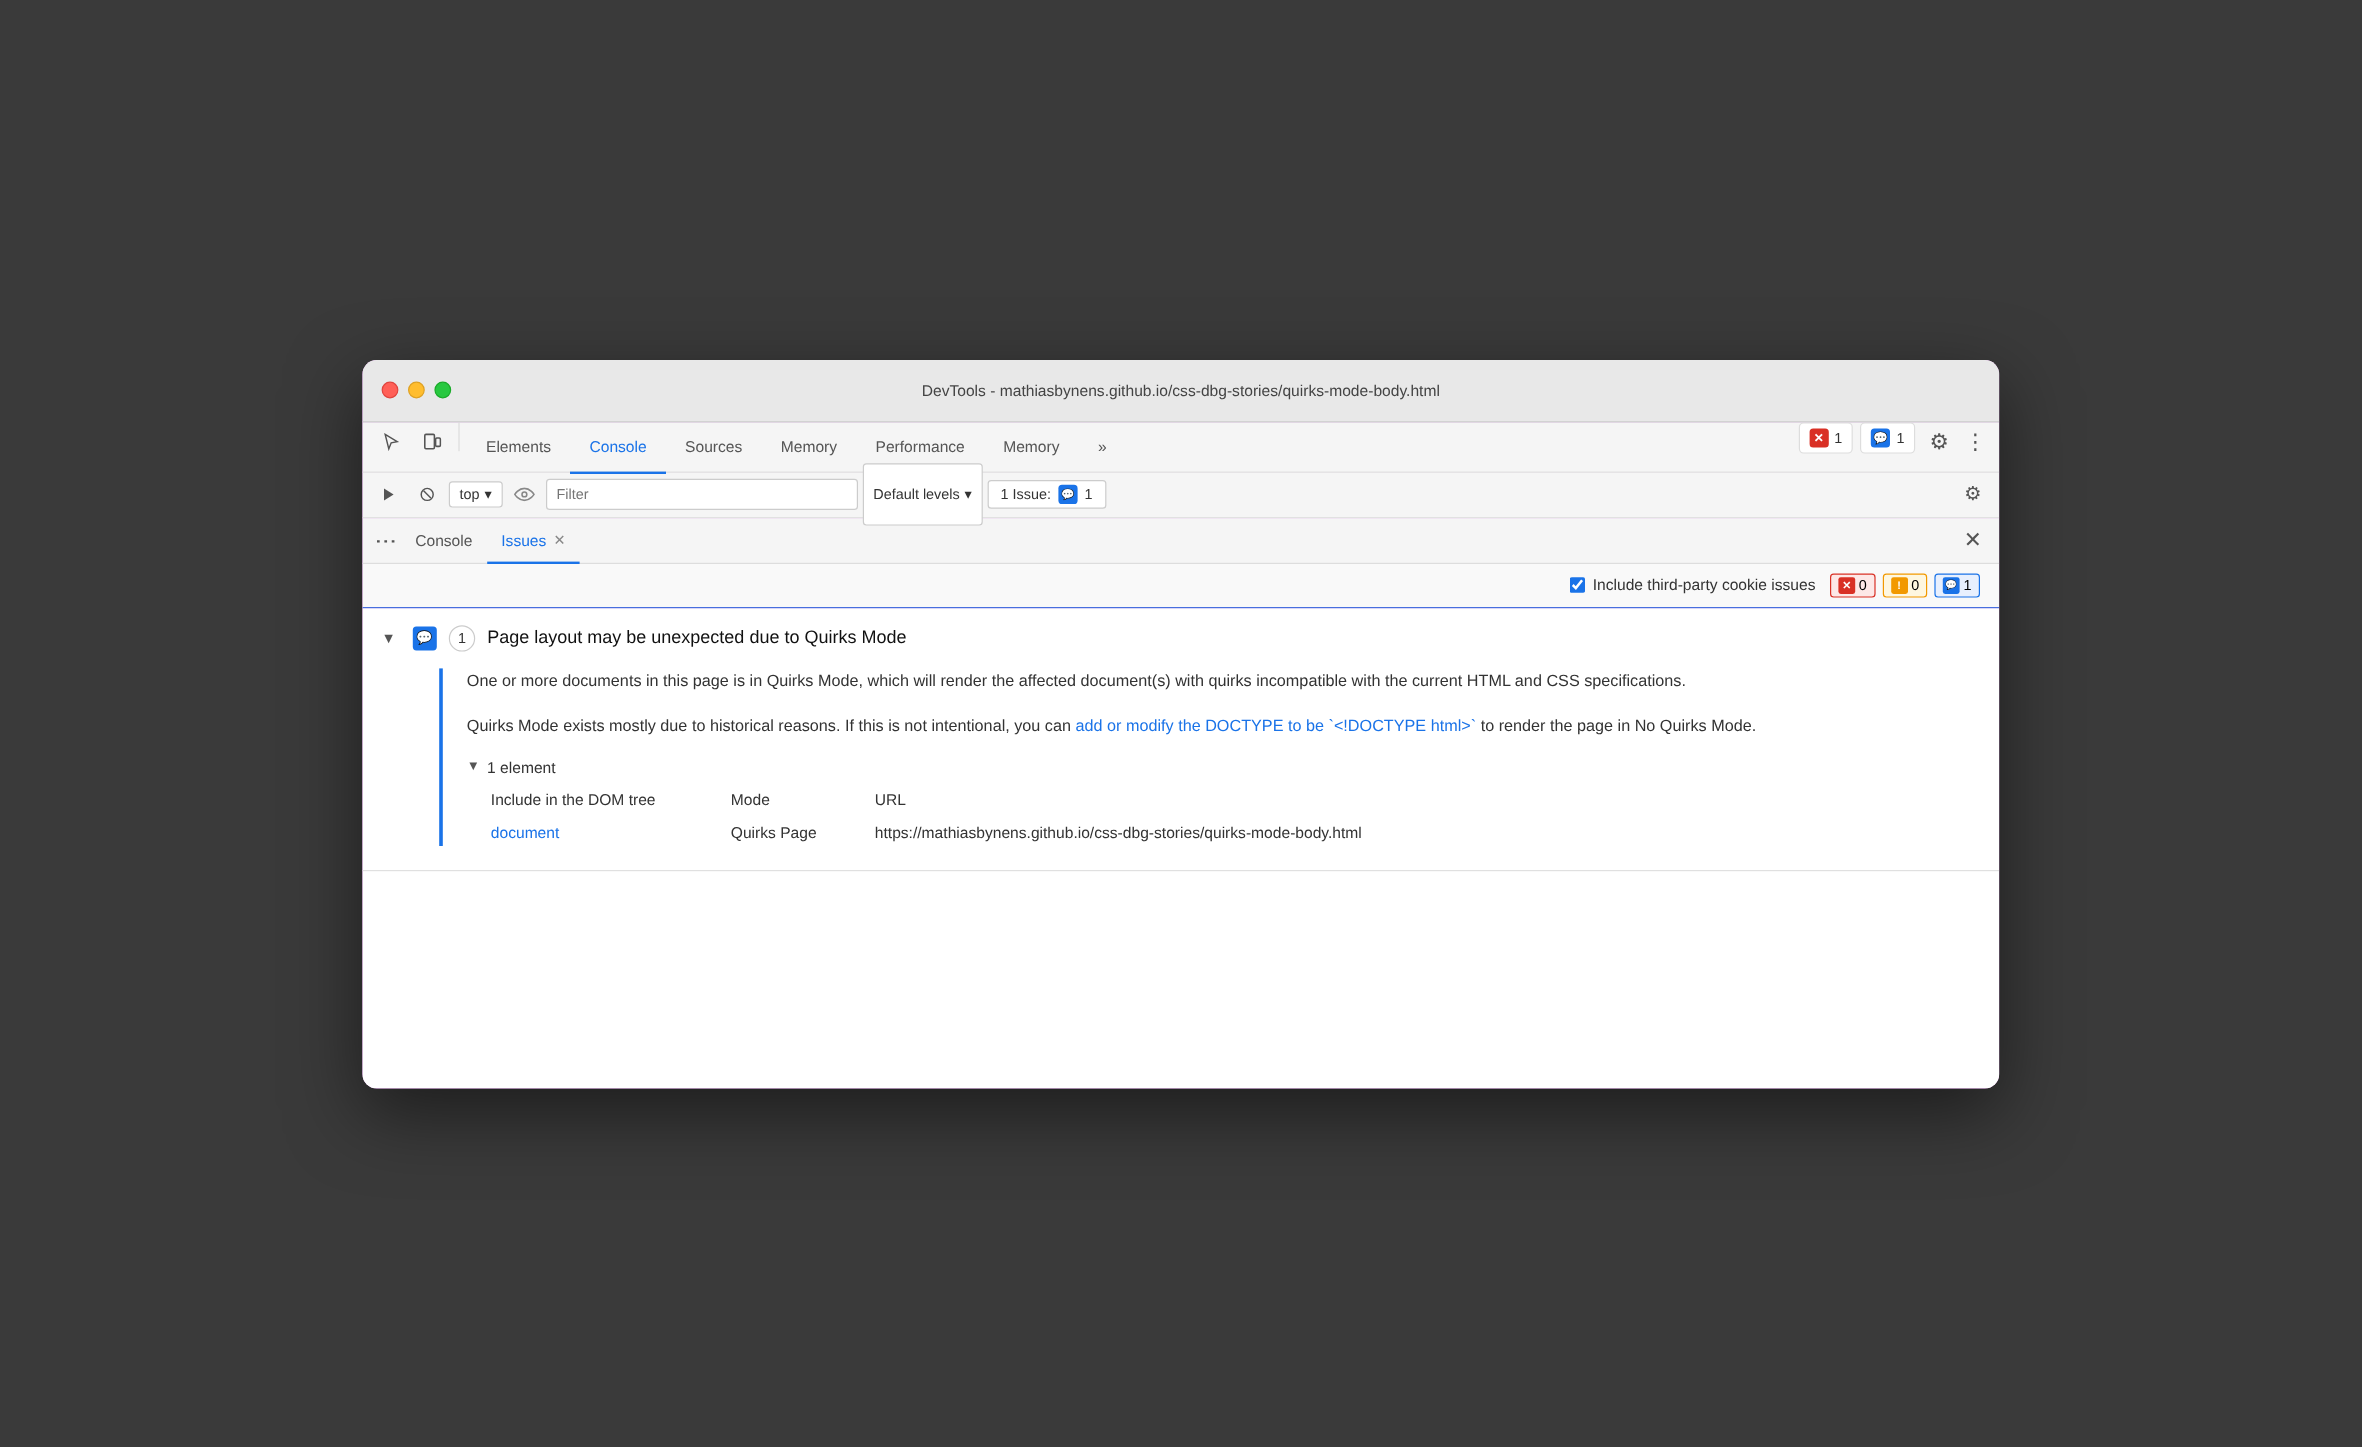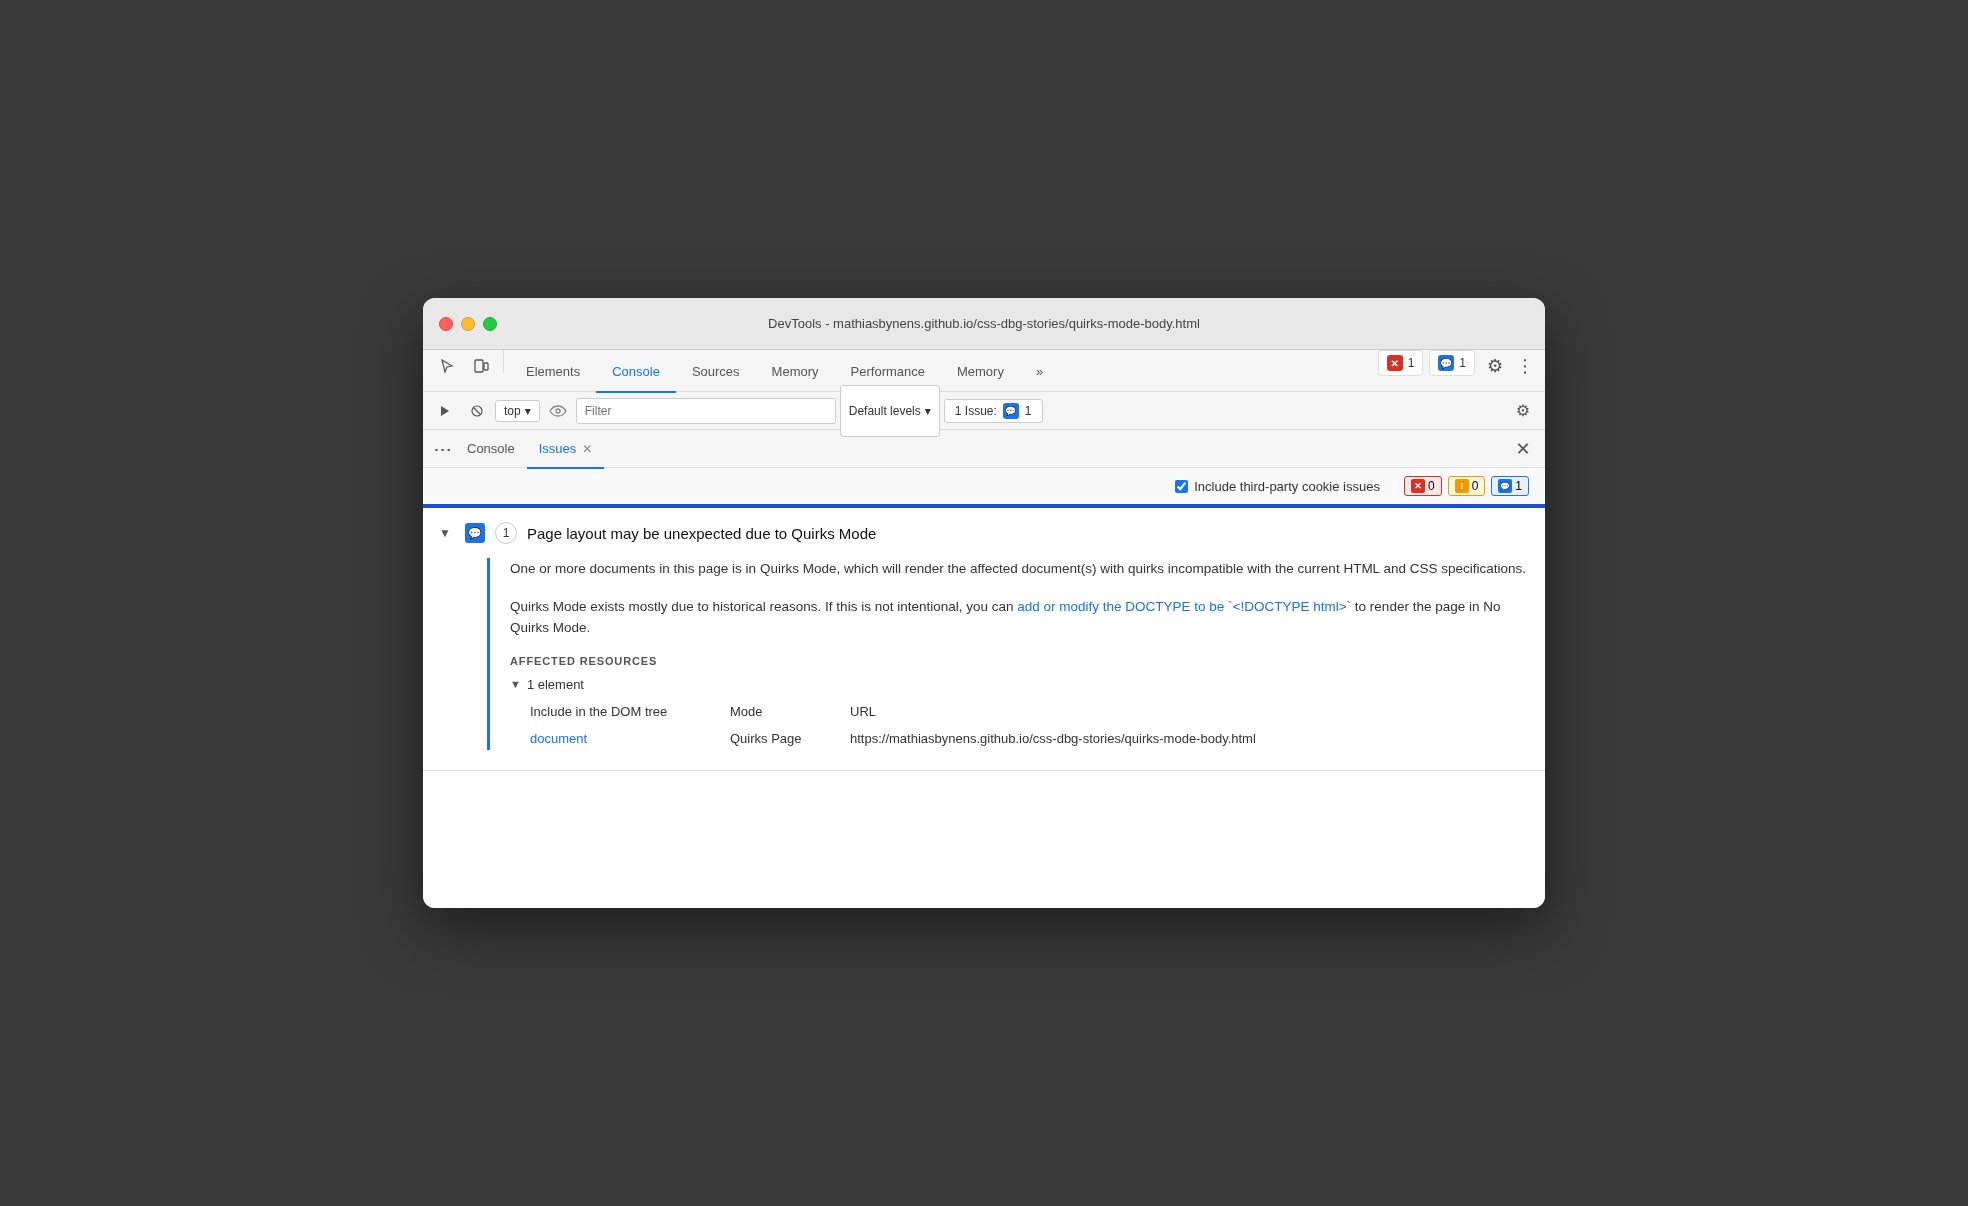--- a/index.html
+++ b/index.html
@@ -5,21 +5,21 @@
     * { box-sizing: border-box; margin: 0; padding: 0; }
     body {
       background: #3a3a3a;
       display: flex;
       justify-content: center;
       align-items: center;
       min-height: 100vh;
       font-family: -apple-system, BlinkMacSystemFont, 'Helvetica Neue', Arial, sans-serif;
     }
     .window {
-      width: 1122px;
+      width: 1364px;
       background: #f0abfc;
       border-radius: 12px;
       box-shadow: 0 20px 60px rgba(0,0,0,0.5);
       overflow: hidden;
     }
     
     .title-bar {
       background: #e8e8e8;
       height: 52px;
       display: flex;
@@ -298,26 +298,26 @@
       justify-content: center;
       border: none;
       background: transparent;
       cursor: pointer;
       color: #555;
       font-size: 18px;
     }
     
     .issues-filter-bar {
       background: #f9f9f9;
-      border-bottom: 4px solid #1d4ed8;
+      border-bottom: 1px solid #1d4ed8;
       display: flex;
       align-items: center;
       justify-content: flex-end;
       padding: 8px 16px;
-      gap: 24px;
+      gap: 12px;
     }
     .checkbox-label {
       display: flex;
       align-items: center;
       gap: 6px;
       font-size: 13px;
       color: #333;
       cursor: pointer;
     }
     .checkbox-label input { cursor: pointer; accent-color: #1a73e8; }
@@ -634,21 +634,20 @@
         <span class="issue-count-badge">1</span>
         <span class="issue-title">Page layout may be unexpected due to Quirks Mode</span>
       </div>
       <div class="issue-body">
         <div class="left-bar">
           <p class="issue-desc">One or more documents in this page is in Quirks Mode, which will render the affected document(s) with quirks incompatible with the current HTML and CSS specifications.</p>
           <p class="issue-desc">
             <span>Quirks Mode exists mostly due to historical reasons. If this is not intentional, you can </span><a href="#" class="issue-link">add or modify the DOCTYPE to be `&lt;!DOCTYPE html&gt;`</a><span> to render the page in No Quirks Mode.</span>
           </p>
           <div class="affected-resources">
-            <div class="affected-label">Affected Resources</div>
             <div class="resource-section">
               <div class="resource-header">
                 <span class="resource-chevron">▼</span>
                 <span>1 element</span>
               </div>
               <div class="resource-table">
                 <div class="resource-table-header">
                   <span class="col-doc">Include in the DOM tree</span>
                   <span class="col-mode">Mode</span>
                   <span class="col-url">URL</span>

